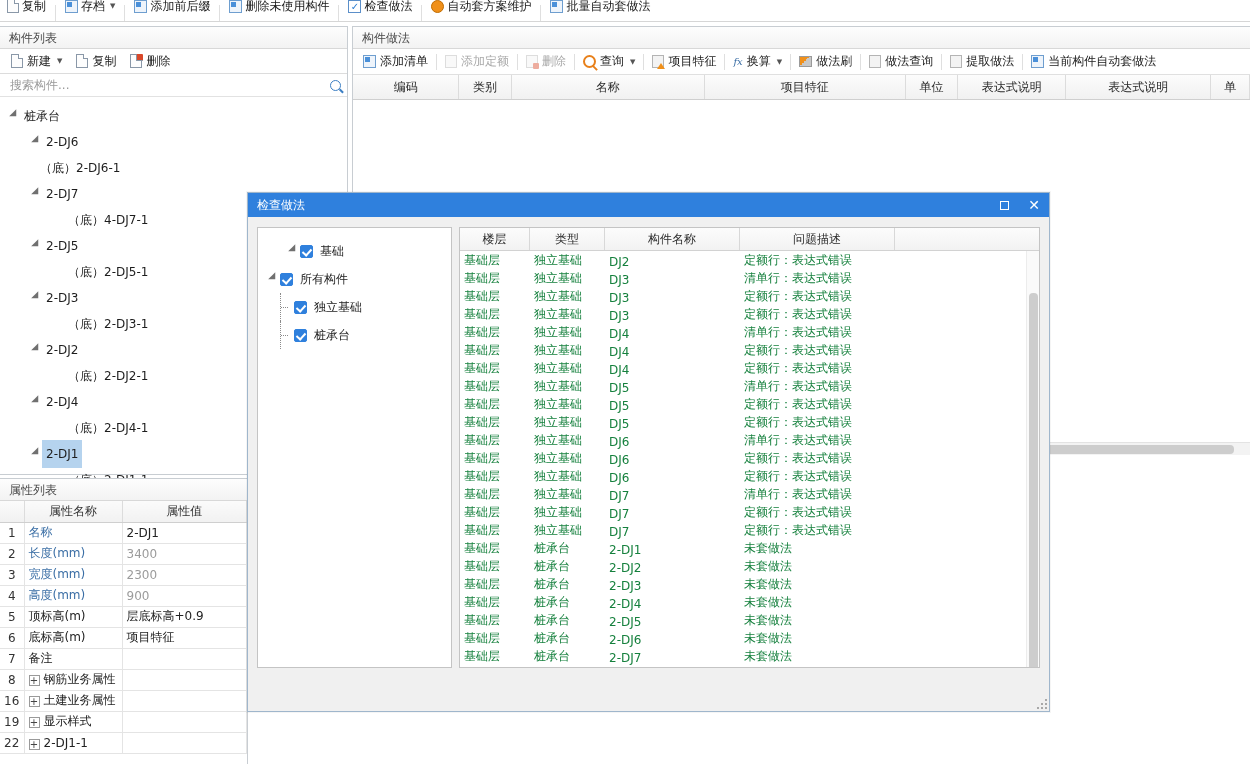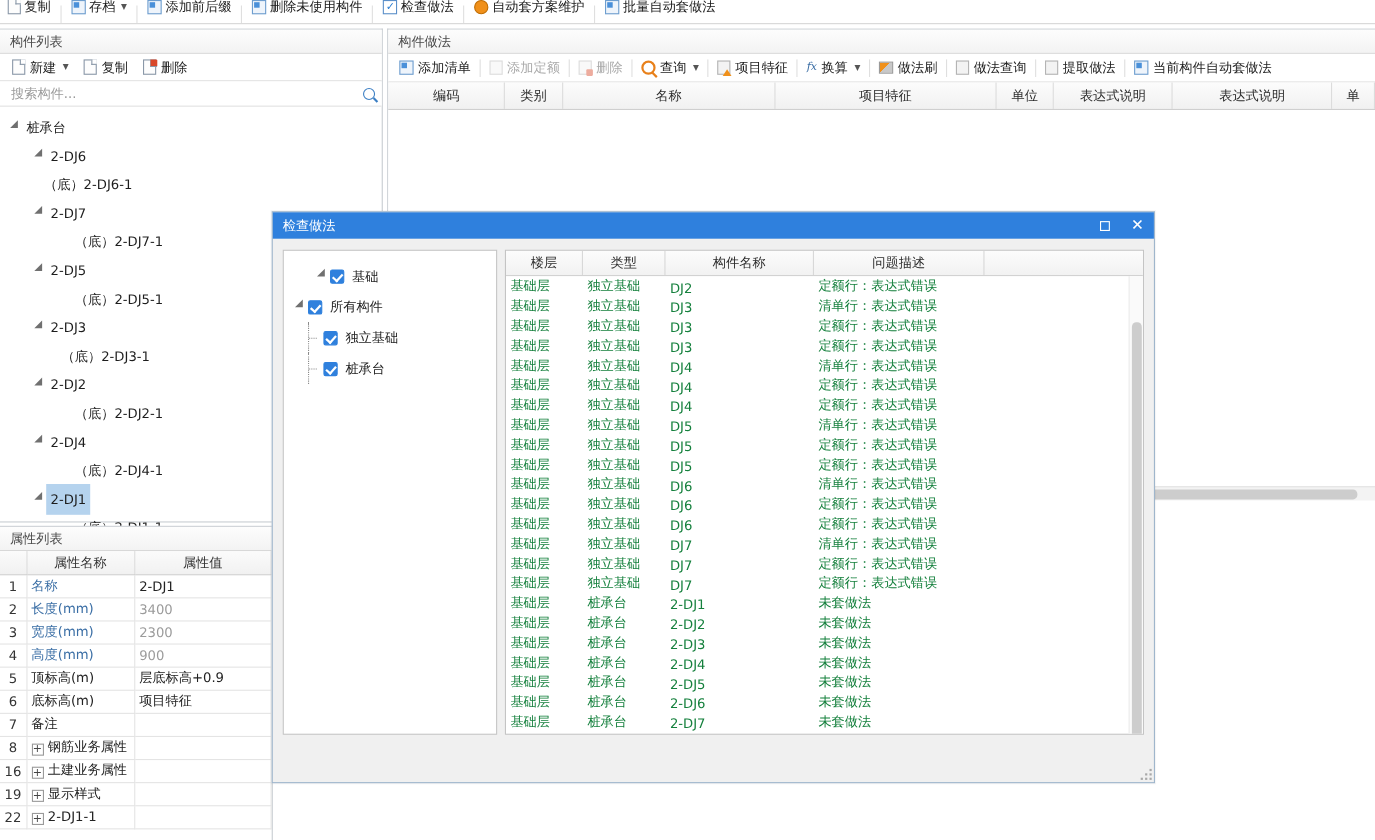--- a/index.html
+++ b/index.html
@@ -259,41 +259,41 @@
         <div class="tnode" style="padding-left: 30px;">
           <span class="arw">
             <i></i>
           </span>
           <span class="lbl">2-DJ7</span>
         </div>
         <div class="tnode" style="padding-left: 52px;">
           <span class="arw hidden">
             <i></i>
           </span>
-          <span class="lbl">（底）2-DJ7-1</span>
+          <span class="lbl">（底）4-DJ7-1</span>
         </div>
         <div class="tnode" style="padding-left: 30px;">
           <span class="arw">
             <i></i>
           </span>
           <span class="lbl">2-DJ5</span>
         </div>
         <div class="tnode" style="padding-left: 52px;">
           <span class="arw hidden">
             <i></i>
           </span>
           <span class="lbl">（底）2-DJ5-1</span>
         </div>
         <div class="tnode" style="padding-left: 30px;">
           <span class="arw">
             <i></i>
           </span>
           <span class="lbl">2-DJ3</span>
         </div>
-        <div class="tnode" style="padding-left: 40px;">
+        <div class="tnode" style="padding-left: 52px;">
           <span class="arw hidden">
             <i></i>
           </span>
           <span class="lbl">（底）2-DJ3-1</span>
         </div>
         <div class="tnode" style="padding-left: 30px;">
           <span class="arw">
             <i></i>
           </span>
           <span class="lbl">2-DJ2</span>

